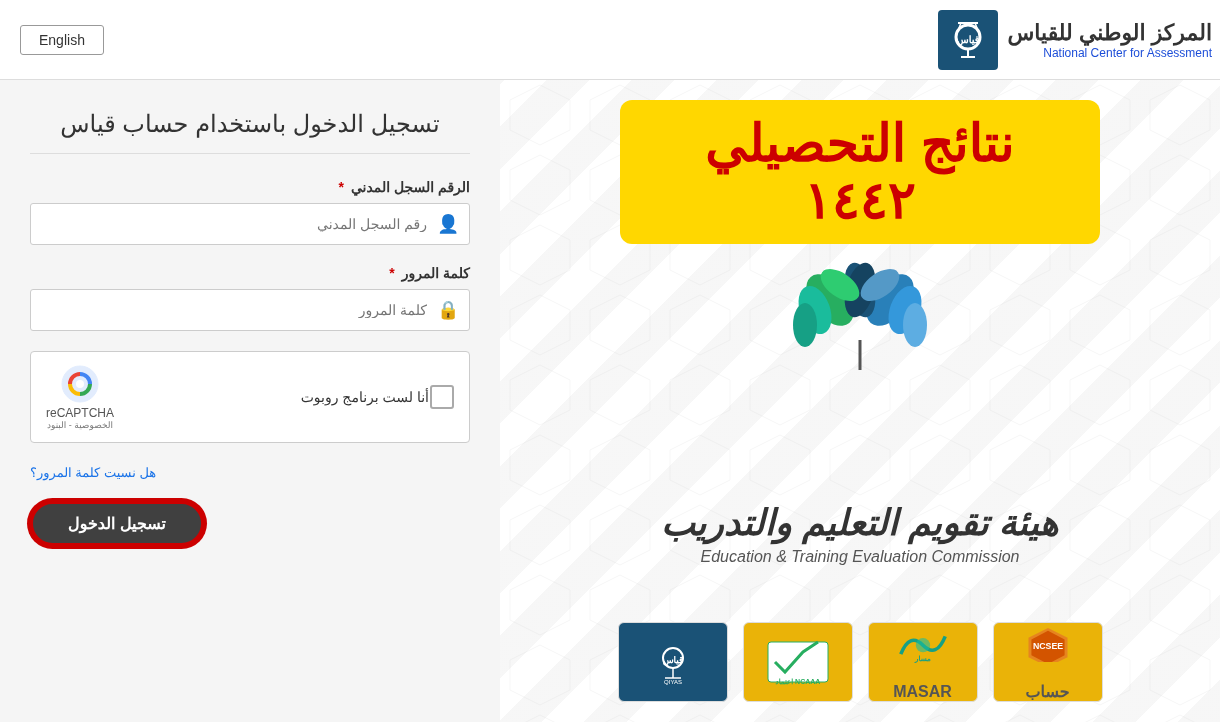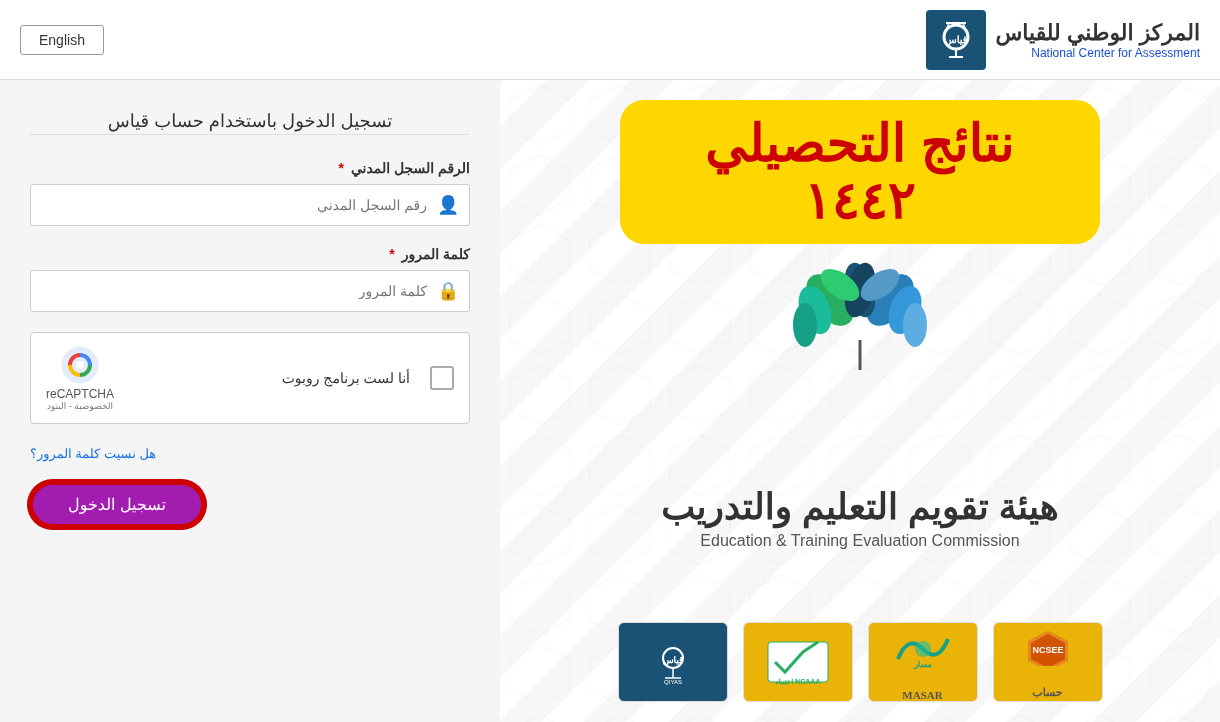--- a/index.html
+++ b/index.html
@@ -14,21 +14,21 @@
       direction: rtl;
     }
 
     
     .header {
       background: white;
       height: 80px;
       display: flex;
       align-items: center;
       justify-content: space-between;
-      padding: 0 20px;
+      padding: 0 8px;
       border-bottom: 1px solid #ddd;
       position: relative;
       z-index: 10;
     }
 
     .header-logo {
       display: flex;
       align-items: center;
       gap: 10px;
     }
@@ -108,21 +108,21 @@
         );
     }
 
     
     .yellow-banner {
       position: absolute;
       top: 20px;
       left: 50%;
       transform: translateX(-50%);
       background: #FFD700;
-      border-radius: 24px;
+      border-radius: 12px;
       padding: 15px 30px;
       text-align: center;
       width: 480px;
       z-index: 5;
     }
 
     .yellow-banner-text {
       font-size: 52px;
       font-weight: 900;
       color: #cc0000;
@@ -187,26 +187,26 @@
     .right-panel {
       width: 500px;
       background: #f5f5f5;
       padding: 30px 30px;
       display: flex;
       flex-direction: column;
     }
 
     .login-header {
       text-align: center;
-      font-size: 18px;
+      font-size: 24px;
       color: #333;
       margin-bottom: 25px;
       direction: rtl;
       border-bottom: 1px solid #ddd;
-      padding-bottom: 2px;
+      padding-bottom: 15px;
     }
 
     .form-group {
       margin-bottom: 20px;
       direction: rtl;
     }
 
     .form-label {
       display: block;
       font-size: 14px;
@@ -258,21 +258,21 @@
       display: flex;
       align-items: center;
       justify-content: space-between;
       margin-bottom: 20px;
       direction: rtl;
     }
 
     .recaptcha-left {
       display: flex;
       align-items: center;
-      gap: 20px;
+      gap: 1px;
     }
 
     .recaptcha-checkbox {
       width: 24px;
       height: 24px;
       border: 2px solid #aaa;
       border-radius: 3px;
       background: white;
     }
 
@@ -318,43 +318,42 @@
       text-decoration: none;
       cursor: pointer;
     }
 
     
     .login-button-wrapper {
       text-align: left;
     }
 
     .login-button {
-      background: #a21caf;
+      background: #404040;
       color: white;
       border: 3px solid #cc0000;
       border-radius: 25px;
       padding: 10px 35px;
       font-size: 16px;
-      font-weight: normal;
+      font-weight: bold;
       cursor: pointer;
       direction: rtl;
       box-shadow: 0 0 0 3px #cc0000;
       outline: 2px solid #cc0000;
     }
 
     .qiyas-small-logo {
       background: #1a5276;
     }
 
     .logo-label {
-      font-size: 11px;
+      font-size: 16px;
       color: #555;
       margin-top: 20px;
       font-weight: bold;
-      font-family: Liberation Serif, serif;
     }
 
     
     .leaf-svg-container {
       width: 180px;
       height: 130px;
       margin: 0 auto;
     }
   </style>
 </head>
@@ -418,21 +417,21 @@
         <ellipse cx="90" cy="40" rx="14" ry="28" fill="#154360" transform="rotate(15,90,40)"></ellipse>
 
         <line x1="90" y1="90" x2="90" y2="120" stroke="#555" stroke-width="3"></line>
 
         <ellipse cx="70" cy="35" rx="12" ry="22" fill="#2ecc71" transform="rotate(-55,70,35)"></ellipse>
 
         <ellipse cx="110" cy="35" rx="12" ry="22" fill="#5499c7" transform="rotate(55,110,35)"></ellipse>
       </svg>
     </div>
 
-    <div class="etec-logo-area" style="bottom:172px;">
+    <div class="etec-logo-area" style="bottom:156px;font-style:italic;">
       <div class="etec-arabic">هيئة تقويم التعليم والتدريب</div>
       <div class="etec-english">Education &amp; Training Evaluation Commission</div>
     </div>
 
     <div class="bottom-logos">
 
       <div class="logo-item">
         <svg width="60" height="40" viewBox="0 0 60 40">
           <polygon points="30,5 50,15 50,35 30,45 10,35 10,15" fill="#e67e22" opacity="0.9"></polygon>
           <polygon points="30,8 47,17 47,33 30,42 13,33 13,17" fill="#d35400"></polygon>

